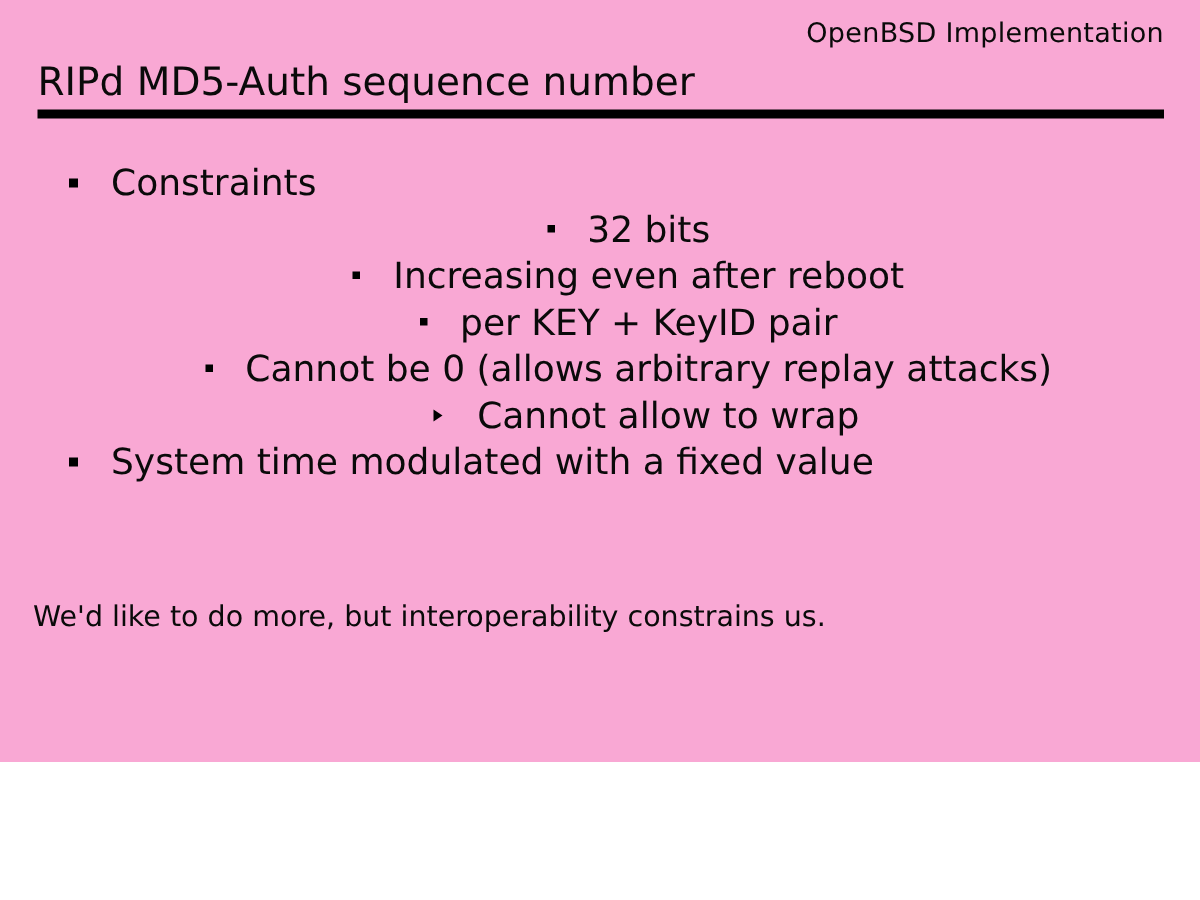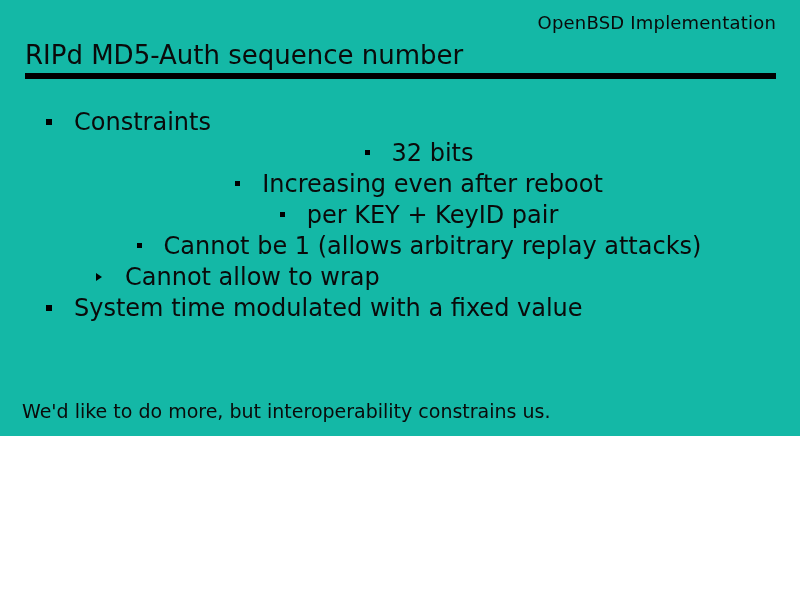--- a/index.html
+++ b/index.html
@@ -2,22 +2,22 @@
 <html><head>
 <meta charset="utf-8">
 <style>
   html, body {
     margin: 0;
     padding: 0;
   }
   .slide {
     position: relative;
     width: 800px;
-    height: 436px;
-    background: #14b8a6;
+    height: 508px;
+    background: #f9a8d4;
     color: #0a0a0a;
     font-family: "DejaVu Sans", "Liberation Sans", sans-serif;
     overflow: hidden;
     box-sizing: border-box;
   }
   .corner-label {
     position: absolute;
     top: 12px;
     right: 24px;
     font-size: 18px;
@@ -48,21 +48,21 @@
   .bullet-line {
     display: flex;
     align-items: center;
     height: 31px;
     font-size: 24px;
     white-space: nowrap;
     gap: 12px;
   }
   .bullet-line.l1 { margin-left: 0; }
   .bullet-line.l2 { margin-left: 26px; justify-content: center; }
-  .bullet-line.l3 { margin-left: 50px; }
+  .bullet-line.l3 { margin-left: 50px; justify-content: center; }
   .bullet-glyph {
     flex: 0 0 auto;
     display: inline-block;
   }
   .l1 .bullet-glyph {
     width: 6px;
     height: 6px;
     background: #000000;
     margin-right: 10px;
   }
@@ -112,21 +112,21 @@
     <div class="bullet-line l2">
       <span class="bullet-glyph"></span>
       <span>Increasing even after reboot</span>
     </div>
     <div class="bullet-line l2">
       <span class="bullet-glyph"></span>
       <span>per KEY + KeyID pair</span>
     </div>
     <div class="bullet-line l2">
       <span class="bullet-glyph"></span>
-      <span>Cannot be 1 (allows arbitrary replay attacks)</span>
+      <span>Cannot be 0 (allows arbitrary replay attacks)</span>
     </div>
     <div class="bullet-line l3">
       <span class="bullet-glyph"></span>
       <span>Cannot allow to wrap</span>
     </div>
     <div class="bullet-line l1">
       <span class="bullet-glyph"></span>
       <span>System time modulated with a fixed value</span>
     </div>
   </div>

